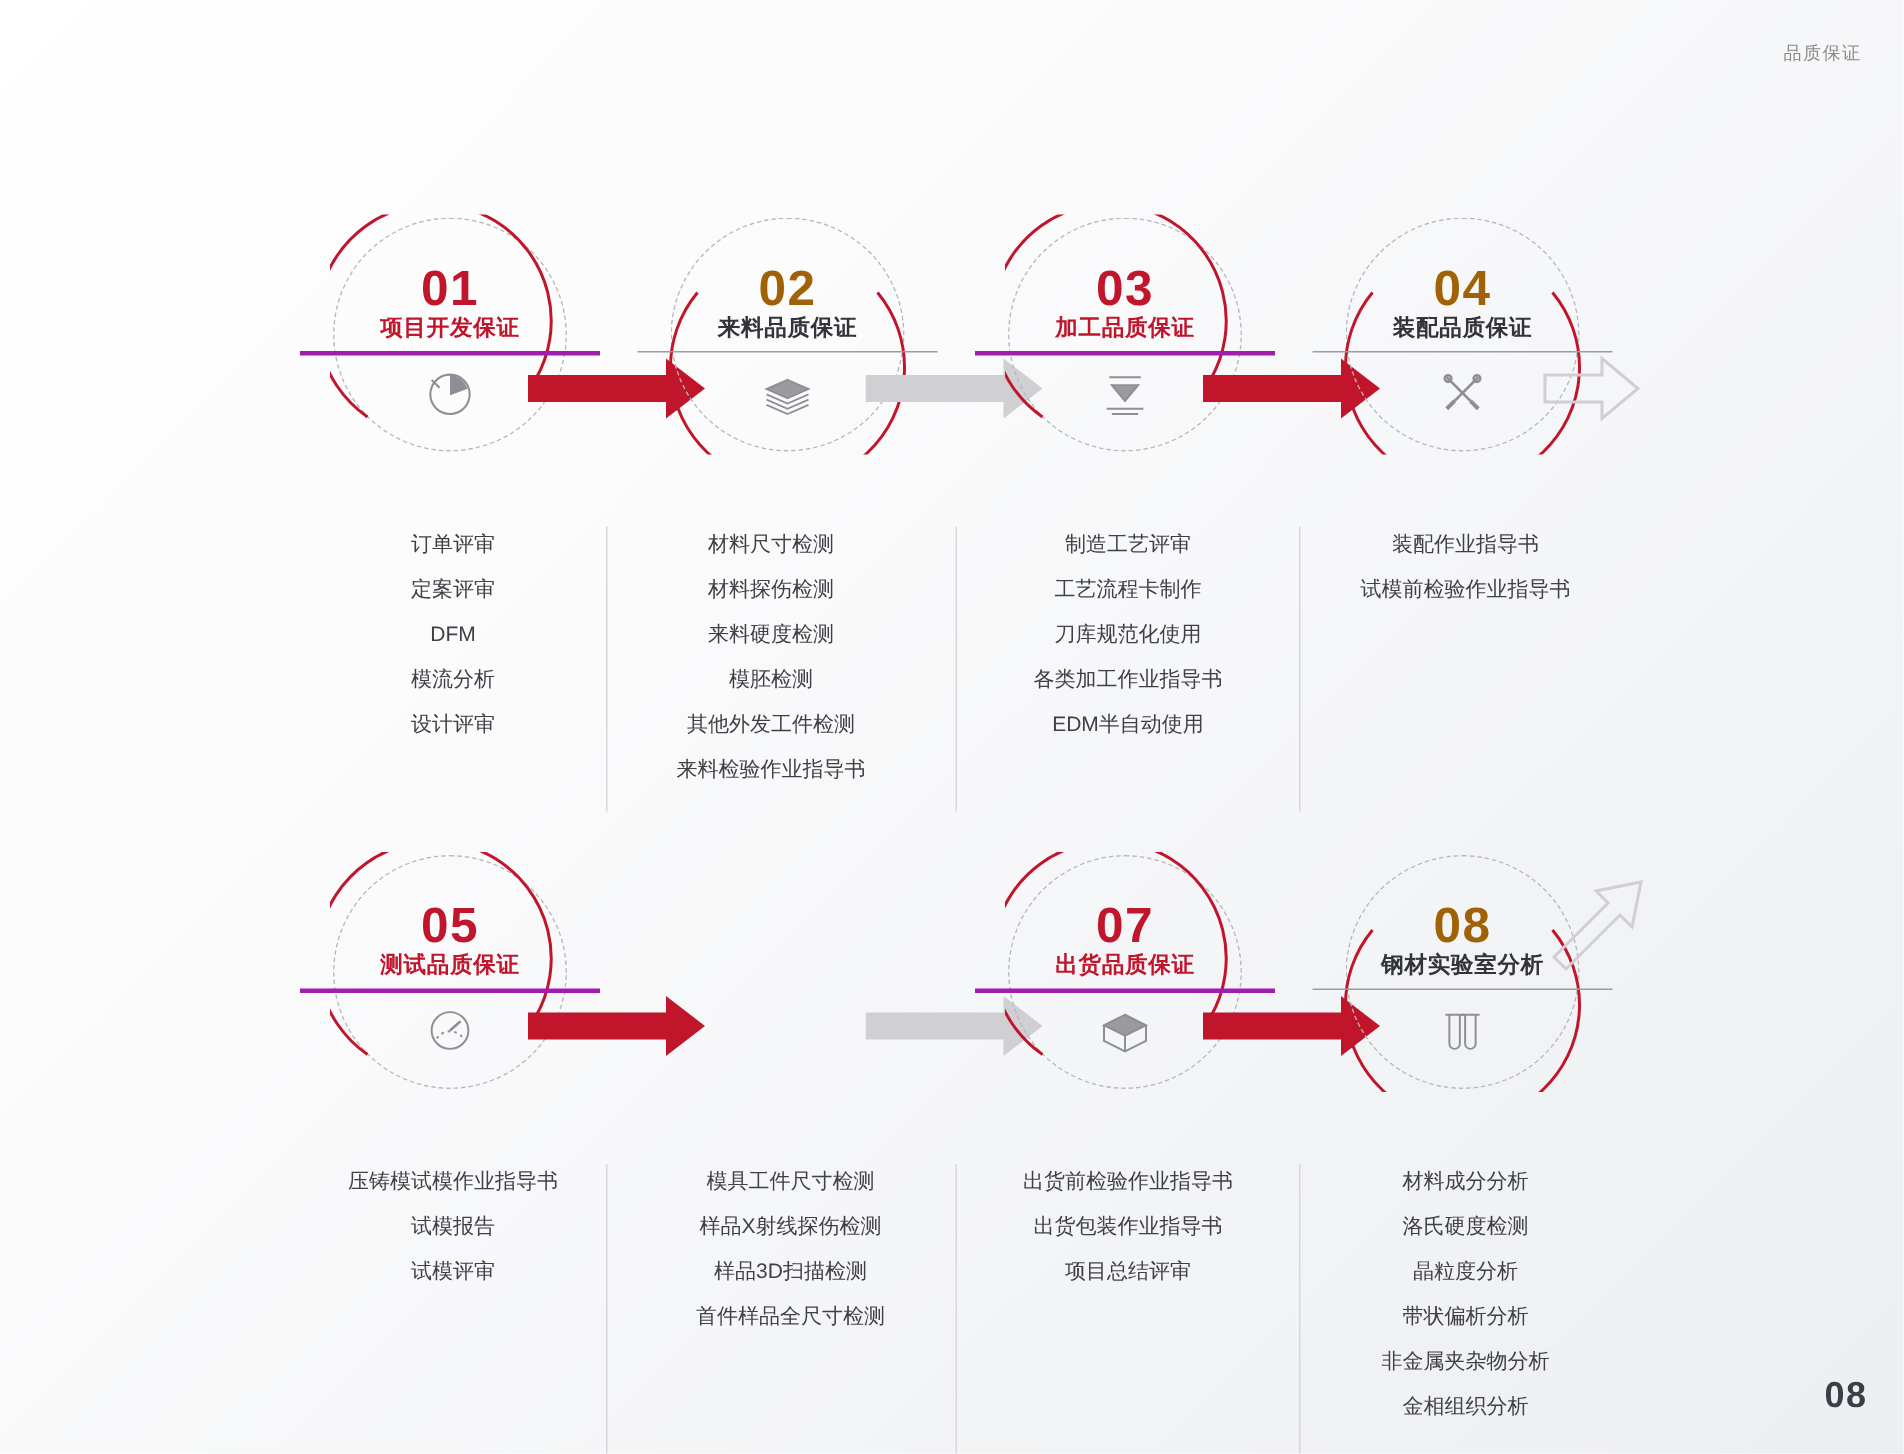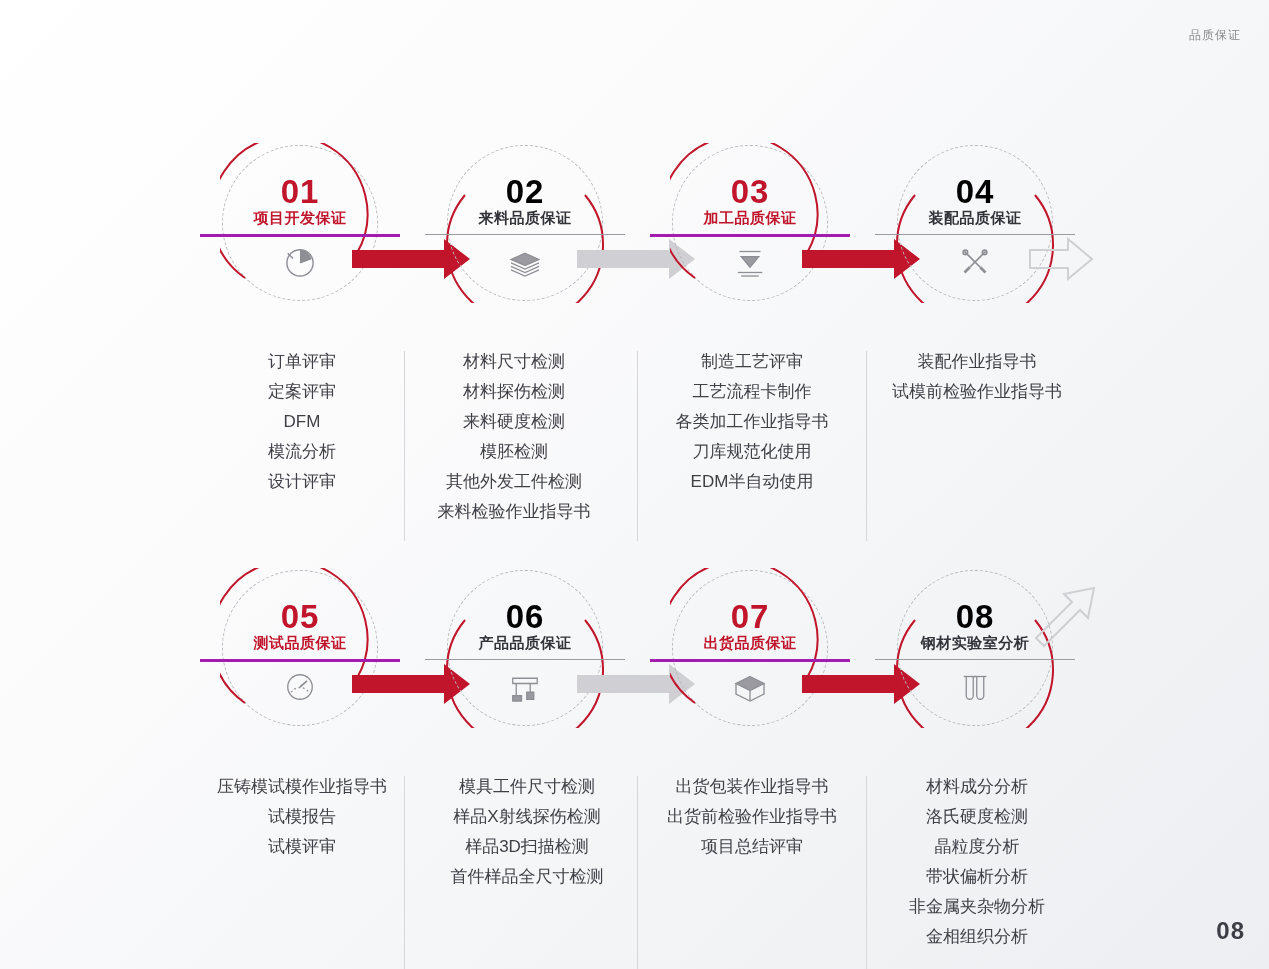--- a/index.html
+++ b/index.html
@@ -34,40 +34,40 @@
     position:absolute;left:0;top:0;width:156px;height:156px;border-radius:50%;
     border:1px dashed #b9b9bd;box-sizing:border-box;
   }
   
   .arc{position:absolute;left:-2px;top:-2px;width:160px;height:160px;}
   .num{
     position:absolute;top:28px;left:0;width:156px;text-align:center;
     font-size:33px;font-weight:bold;letter-spacing:1px;
   }
   .num.red{color:#c0152b;}
-  .num.grey{color:#000000;}
+  .num.grey{color:#a16207;}
   .title{
     position:absolute;top:64px;left:-22px;width:200px;text-align:center;
     font-size:15px;font-weight:bold;letter-spacing:0.5px;
     padding-bottom:6px;
   }
   .title.red{color:#c0152b;border-bottom:3px solid #a21caf;}
   .title.grey{color:#33333a;border-bottom:1px solid #9b9ba1;}
   .ico{
     position:absolute;top:96px;left:0;width:156px;text-align:center;color:#8e8e95;
   }
   .ico svg{display:inline-block;}
 
   
   .arrow{position:absolute;height:40px;}
   .arrow svg{display:block;}
 
   .lists{position:relative;margin-top:22px;height:210px;}
   .list{
-    position:absolute;width:240px;text-align:center;font-size:17px;color:#3f3f46;line-height:30px;
+    position:absolute;width:240px;text-align:center;font-size:14px;color:#3f3f46;line-height:30px;
   }
   .sep{position:absolute;width:1px;background:#d7d7db;}
 
   .tail-arrow{position:absolute;}
 </style>
 </head>
 <body>
 
 <div class="deco-band"></div>
 
@@ -192,22 +192,22 @@
         <div>材料探伤检测</div>
         <div>来料硬度检测</div>
         <div>模胚检测</div>
         <div>其他外发工件检测</div>
         <div>来料检验作业指导书</div>
       </div>
 
       <div class="list" style="left:632px;top:0;">
         <div>制造工艺评审</div>
         <div>工艺流程卡制作</div>
+        <div>刀库规范化使用</div>
         <div>各类加工作业指导书</div>
-        <div>刀库规范化使用</div>
         <div>EDM半自动使用</div>
       </div>
 
       <div class="list" style="left:857px;top:0;">
         <div>装配作业指导书</div>
         <div>试模前检验作业指导书</div>
       </div>
     </div>
   </div>
 
@@ -229,37 +229,20 @@
           </svg>
         </div>
       </div>
 
       <div class="arrow" style="left:352px;top:92px;">
         <svg width="120" height="44" viewBox="0 0 120 44">
           <path d="M0 13 L92 13 L92 2 L118 22 L92 42 L92 31 L0 31 Z" fill="#c0152b"></path>
         </svg>
       </div>
 
-      <div class="circle-wrap" style="left:447px;top:0;">
-        <div class="circle"></div>
-        <svg class="arc" viewBox="0 0 160 160">
-          <path d="M 20 52 A 78 78 0 1 0 140 52" fill="none" stroke="#c0152b" stroke-width="2"></path>
-        </svg>
-        <div class="num grey">06</div>
-        <div class="title grey">产品品质保证</div>
-        <div class="ico">
-          <svg width="42" height="42" viewBox="0 0 48 48" stroke="#8e8e95" stroke-width="1.5" fill="none">
-            <path d="M10 14 L38 14 L38 20 L10 20 Z"></path>
-            <path d="M14 20 L14 34"></path>
-            <path d="M30 20 L30 30"></path>
-            <path d="M10 34 L20 34 L20 40 L10 40 Z" fill="#9a9aa0"></path>
-            <path d="M26 30 L34 30 L34 38 L26 38 Z" fill="#9a9aa0"></path>
-          </svg>
-        </div>
-      </div>
 
       <div class="arrow" style="left:577px;top:92px;">
         <svg width="120" height="44" viewBox="0 0 120 44">
           <path d="M0 13 L92 13 L92 2 L118 22 L92 42 L92 31 L0 31 Z" fill="#cfcfd4"></path>
         </svg>
       </div>
 
       <div class="circle-wrap" style="left:672px;top:0;">
         <div class="circle"></div>
         <svg class="arc" viewBox="0 0 160 160">
@@ -318,22 +301,22 @@
       </div>
 
       <div class="list" style="left:407px;top:0;">
         <div>模具工件尺寸检测</div>
         <div>样品X射线探伤检测</div>
         <div>样品3D扫描检测</div>
         <div>首件样品全尺寸检测</div>
       </div>
 
       <div class="list" style="left:632px;top:0;">
+        <div>出货前检验作业指导书</div>
         <div>出货包装作业指导书</div>
-        <div>出货前检验作业指导书</div>
         <div>项目总结评审</div>
       </div>
 
       <div class="list" style="left:857px;top:0;">
         <div>材料成分分析</div>
         <div>洛氏硬度检测</div>
         <div>晶粒度分析</div>
         <div>带状偏析分析</div>
         <div>非金属夹杂物分析</div>
         <div>金相组织分析</div>

